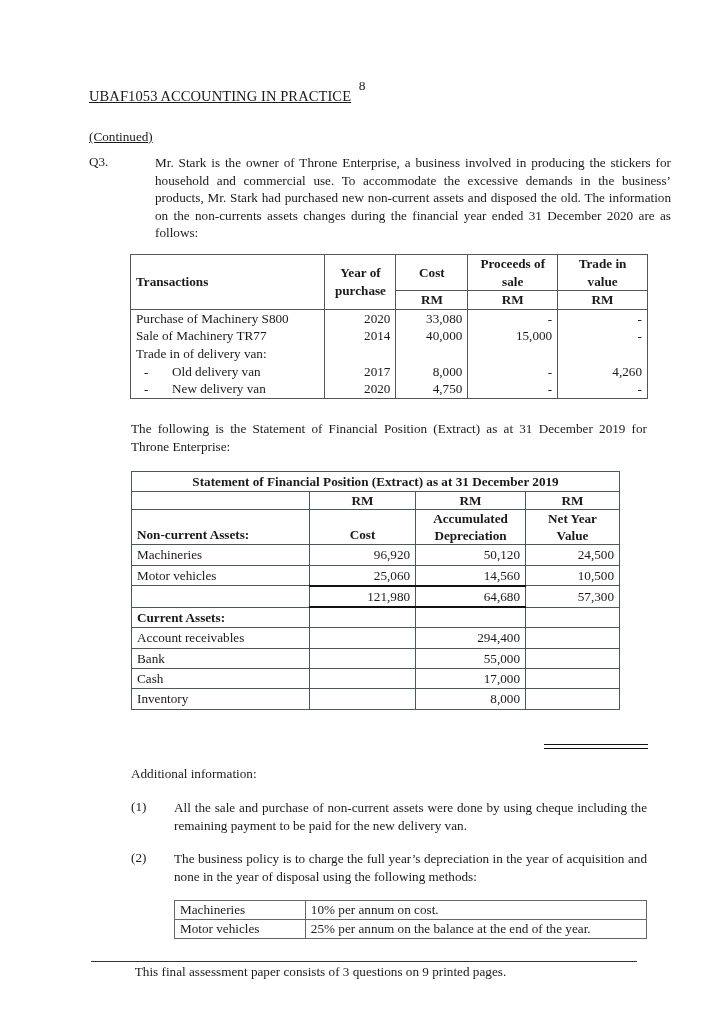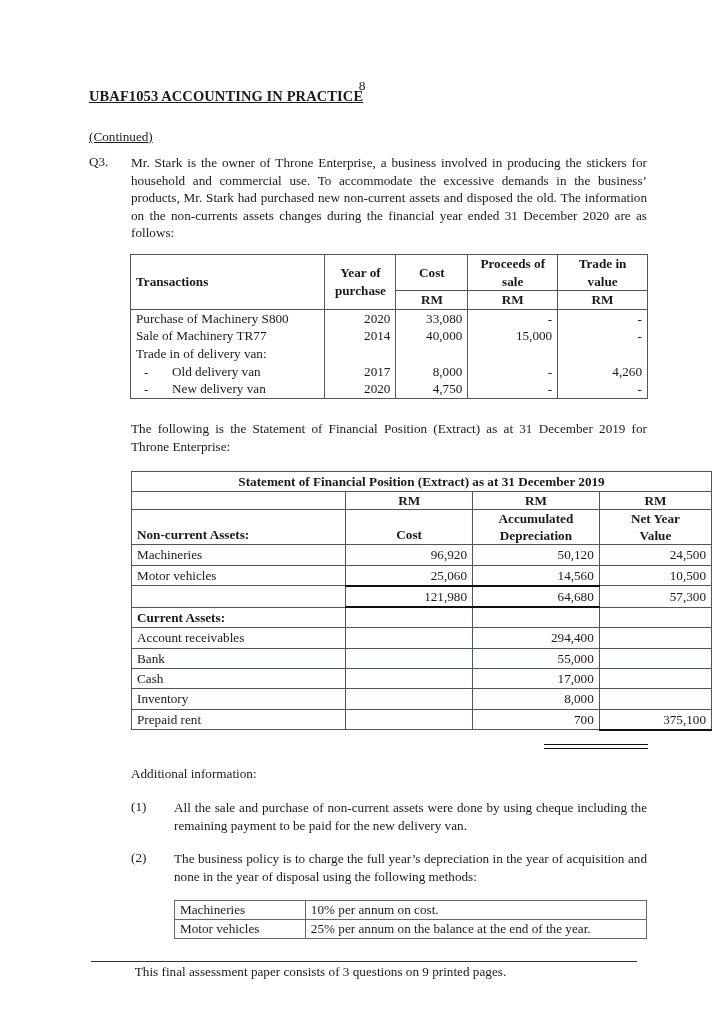--- a/index.html
+++ b/index.html
@@ -1,39 +1,39 @@
 <!DOCTYPE html>
 <html><head>
 <meta charset="utf-8">
 <style>
   html, body { margin:0; padding:0; background:#ffffff; }
   body { width:724px; height:1024px; position:relative; overflow:hidden;
          font-family:"Liberation Serif", "DejaVu Serif", serif; color:#1a1a1a; font-size:13.2px; }
   .abs { position:absolute; }
   .page-num { left:0; width:724px; top:78px; text-align:center; font-size:13.5px; }
-  .course { left:89px; top:88px; font-weight:bold; font-size:14.5px; text-decoration:underline; letter-spacing:0.1px; }
+  .course { left:89px; top:88px; font-weight:normal; font-size:14.5px; text-decoration:underline; letter-spacing:0.1px; }
   .continued { left:89px; top:129px; text-decoration:underline; }
   .qnum { left:89px; top:154px; }
   .para { left:131px; width:516px; text-align:justify; line-height:17.6px; }
-  .p1 { top:154px; }
+  .p1 { top:154px;margin-left:24px; }
   table { border-collapse:collapse; }
   td, th { padding:0 5px; font-size:13.2px; }
   
   .t1 { left:130px; top:254px; width:518px; }
   .t1 td { height:17.6px; line-height:17.6px; }
   .t1 .hd { font-weight:bold; }
   .t1 col.c1 { width:195px; } .t1 col.c2 { width:71px; } .t1 col.c3 { width:72px; }
   .t1 col.c4 { width:90px; } .t1 col.c5 { width:90px; }
   .bl { border-left:1px solid #555; } .br { border-right:1px solid #555; }
   .bb { border-bottom:1px solid #555; } .bt { border-top:1px solid #555; }
   .r { text-align:right; } .c { text-align:center; }
   .dash { display:inline-block; width:36px; text-align:left; padding-left:8px; box-sizing:border-box; }
   .p2 { top:420px; }
   
-  .t2 { left:131px; top:471px; width:581px; }
+  .t2 { left:131px; top:471px; width:489px; }
   .t2 td { height:19.3px; line-height:19.3px; border:1px solid #4a5a5a; }
   .t2 .tight td { height:17px; line-height:17px; }
   .t2 col.c1 { width:191px; } .t2 col.c2 { width:113px; } .t2 col.c3 { width:113px; } .t2 col.c4 { width:100px; }
   .bold { font-weight:bold; }
   .thick-top { border-top:2px solid #111 !important; }
   .addl { left:131px; top:766px; }
   .item-num { left:131px; }
   .item-txt { left:174px; width:473px; text-align:justify; line-height:17.6px; }
   .i1n { top:799px; } .i1t { top:799px; }
   .i2n { top:850px; } .i2t { top:850px; }
@@ -180,26 +180,20 @@
         <td></td>
     <td class="r">17,000</td>
     <td class="r"></td>
   </tr>
   <tr>
     <td>Inventory</td>
         <td></td>
     <td class="r">8,000</td>
     <td class="r"></td>
   </tr>
-  <tr>
-    <td>Prepaid rent</td>
-        <td></td>
-    <td class="r">700</td>
-    <td class="r" style="border-bottom:2px solid #111;">375,100</td>
-  </tr>
 </tbody>
   </table>
 <div class="double-underline"></div>
 
 <div class="abs addl">Additional information:</div>
 <div class="abs item-num i1n">(1)</div>
 <div class="abs item-txt i1t">All the sale and purchase of non-current assets were done by using cheque including the remaining payment to be paid for the new delivery van.</div>
 <div class="abs item-num i2n">(2)</div>
 <div class="abs item-txt i2t">The business policy is to charge the full year’s depreciation in the year of acquisition and none in the year of disposal using the following methods:</div>
 

